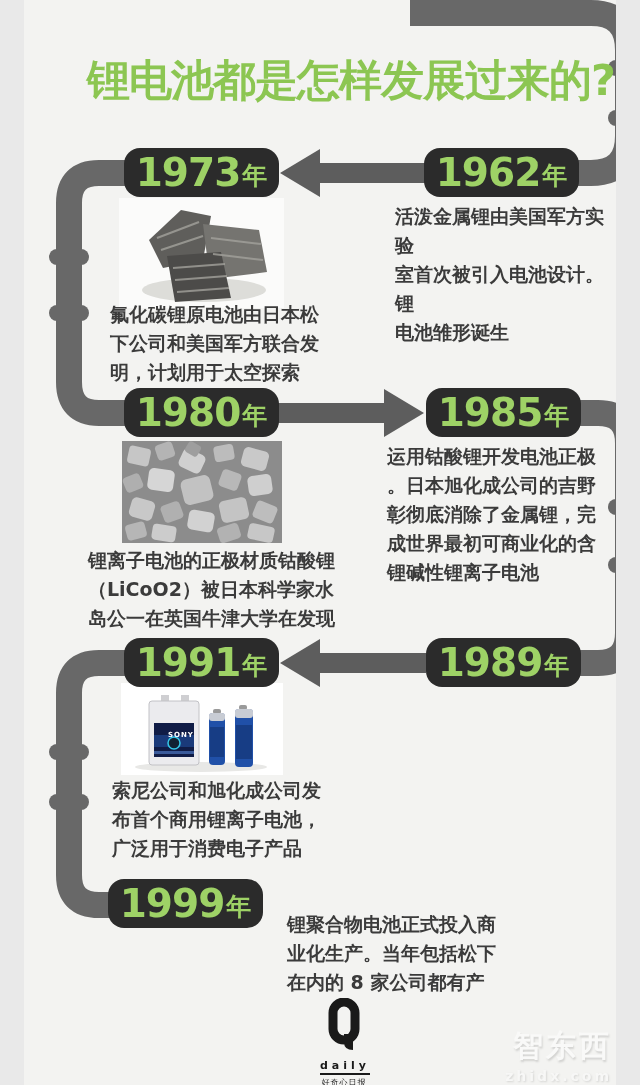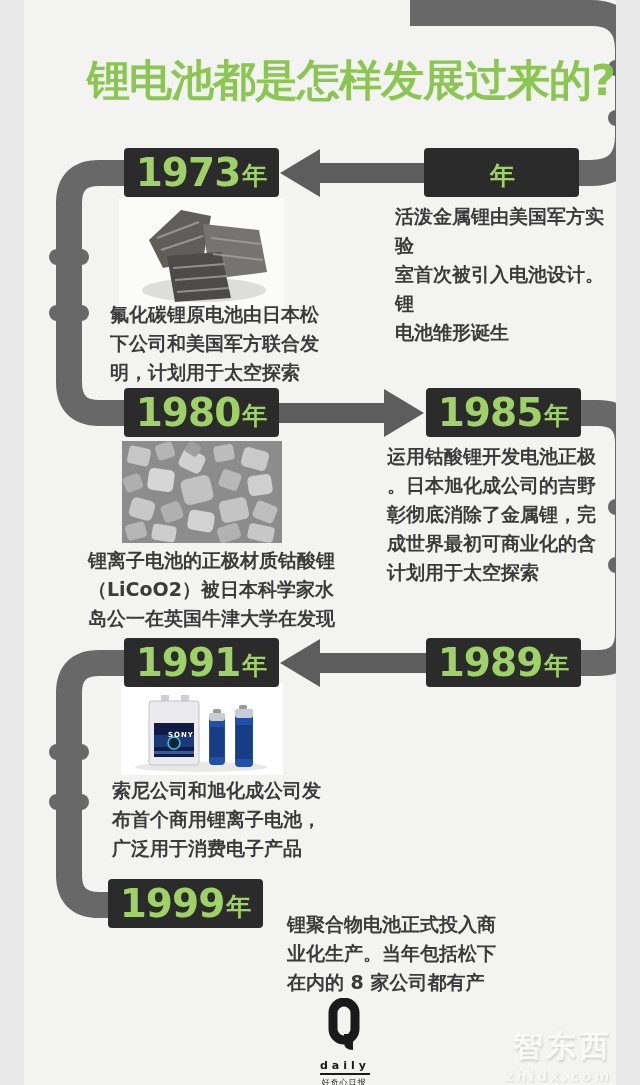--- a/index.html
+++ b/index.html
@@ -1,20 +1,20 @@
 <!DOCTYPE html>
 <html><head>
 <meta charset="utf-8">
 <style>
   html,body{margin:0;padding:0;}
   body{font-family:"DejaVu Sans","Liberation Sans",sans-serif;background:#e9e9e9;}
   .canvas{position:relative;width:592px;height:1085px;background:#f3f3f1;overflow:hidden;margin:0 auto;}
   .layer{position:absolute;left:0;top:0;}
   .title{position:absolute;left:63px;top:52px;font-size:43px;font-weight:bold;color:#8cc652;letter-spacing:-1px;white-space:nowrap;}
-  .yearbox{position:absolute;width:155px;height:49px;background:#2b2b2b;border-radius:4px;display:flex;align-items:center;justify-content:center;z-index:3;}
+  .yearbox{position:absolute;width:155px;height:49px;background:#2b2b2b;border-radius:16px;display:flex;align-items:center;justify-content:center;z-index:3;}
   .yearbox .num{font-size:39px;font-weight:bold;color:#9ed266;letter-spacing:-1px;line-height:1;}
   .yearbox .suffix{font-size:25px;font-weight:bold;color:#9ed266;margin-left:2px;margin-top:6px;line-height:1;}
   .bodytext{position:absolute;font-size:19px;line-height:29px;color:#3b3b3b;font-weight:600;white-space:pre-line;z-index:2;}
   .photo{position:absolute;z-index:2;background:#4d7c0f;}
   .photo svg{display:block;}
   .sony-label{position:absolute;left:47px;top:48px;font-size:7px;font-weight:bold;color:#fff;letter-spacing:1px;}
   .footer-logo{position:absolute;left:296px;top:998px;width:48px;text-align:center;color:#1a1a1a;z-index:2;}
   .footer-logo .daily{font-size:11px;font-weight:bold;letter-spacing:4px;border-bottom:2px solid #1a1a1a;display:inline-block;padding-bottom:1px;margin-top:2px;}
   .footer-logo .cn{font-size:8px;letter-spacing:1px;margin-top:2px;white-space:nowrap;}
   .watermark{position:absolute;right:4px;top:1026px;text-align:right;z-index:2;}
@@ -52,20 +52,21 @@
     <g fill="#5d5d5d">
       <path d="M 402 163 L 296 163 L 296 149 L 256 173 L 296 197 L 296 183 L 402 183 Z"></path>
       <path d="M 253 403 L 360 403 L 360 389 L 400 413 L 360 437 L 360 423 L 253 423 Z"></path>
       <path d="M 402 653 L 296 653 L 296 639 L 256 663 L 296 687 L 296 673 L 402 673 Z"></path>
     </g>
   </svg>
 
   <div class="title">锂电池都是怎样发展过来的?</div>
 
   <div class="yearbox" style="left:400px;top:148px;">
+    <span class="num">1962</span>
       <span class="suffix">年</span>
   </div>
   <div class="bodytext" style="left:371px;top:202px;">活泼金属锂由美国军方实验
 室首次被引入电池设计。锂
 电池雏形诞生</div>
 
   <div class="yearbox" style="left:100px;top:148px;">
     <span class="num">1973</span>
       <span class="suffix">年</span>
   </div>
@@ -127,21 +128,21 @@
 岛公一在英国牛津大学在发现</div>
 
   <div class="yearbox" style="left:402px;top:388px;">
     <span class="num">1985</span>
       <span class="suffix">年</span>
   </div>
   <div class="bodytext" style="left:363px;top:442px;">运用钴酸锂开发电池正极
 。日本旭化成公司的吉野
 彰彻底消除了金属锂，完
 成世界最初可商业化的含
-计划用于太空探索</div>
+锂碱性锂离子电池</div>
 
   <div class="yearbox" style="left:402px;top:638px;">
     <span class="num">1989</span>
       <span class="suffix">年</span>
   </div>
 
   <div class="yearbox" style="left:100px;top:638px;">
     <span class="num">1991</span>
       <span class="suffix">年</span>
   </div>

